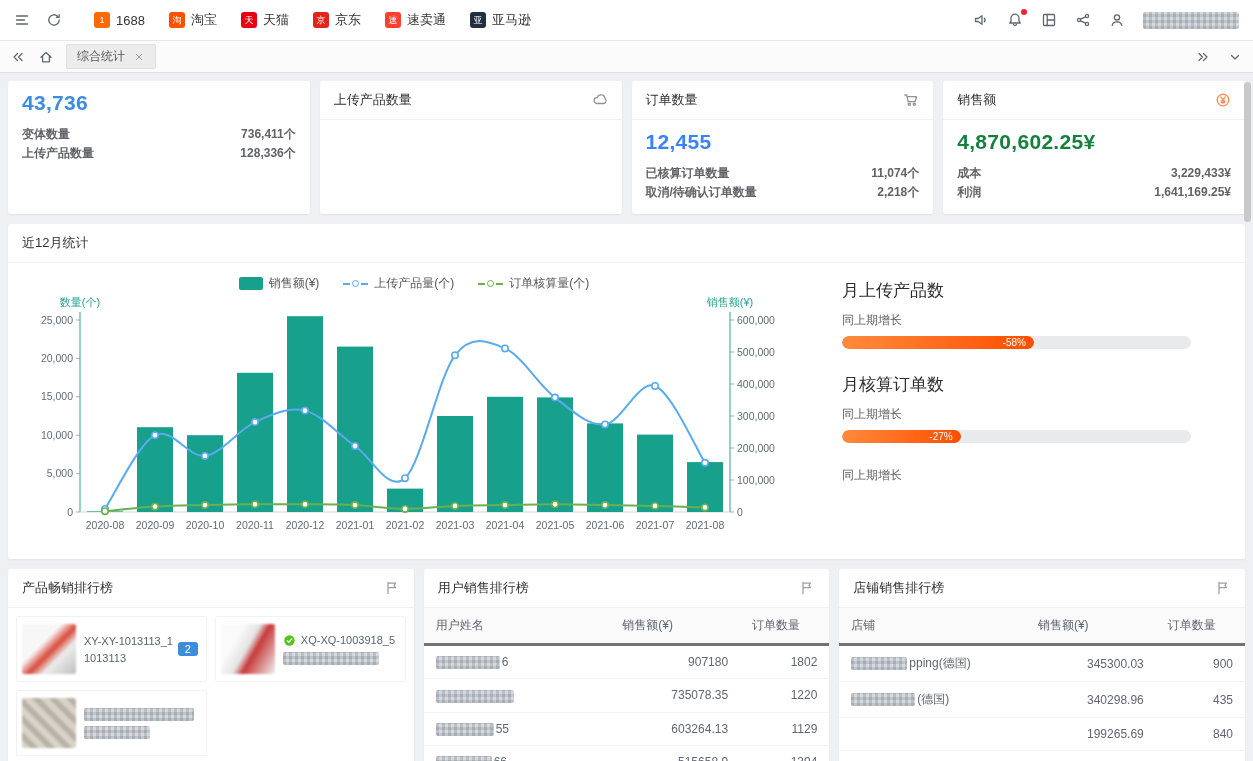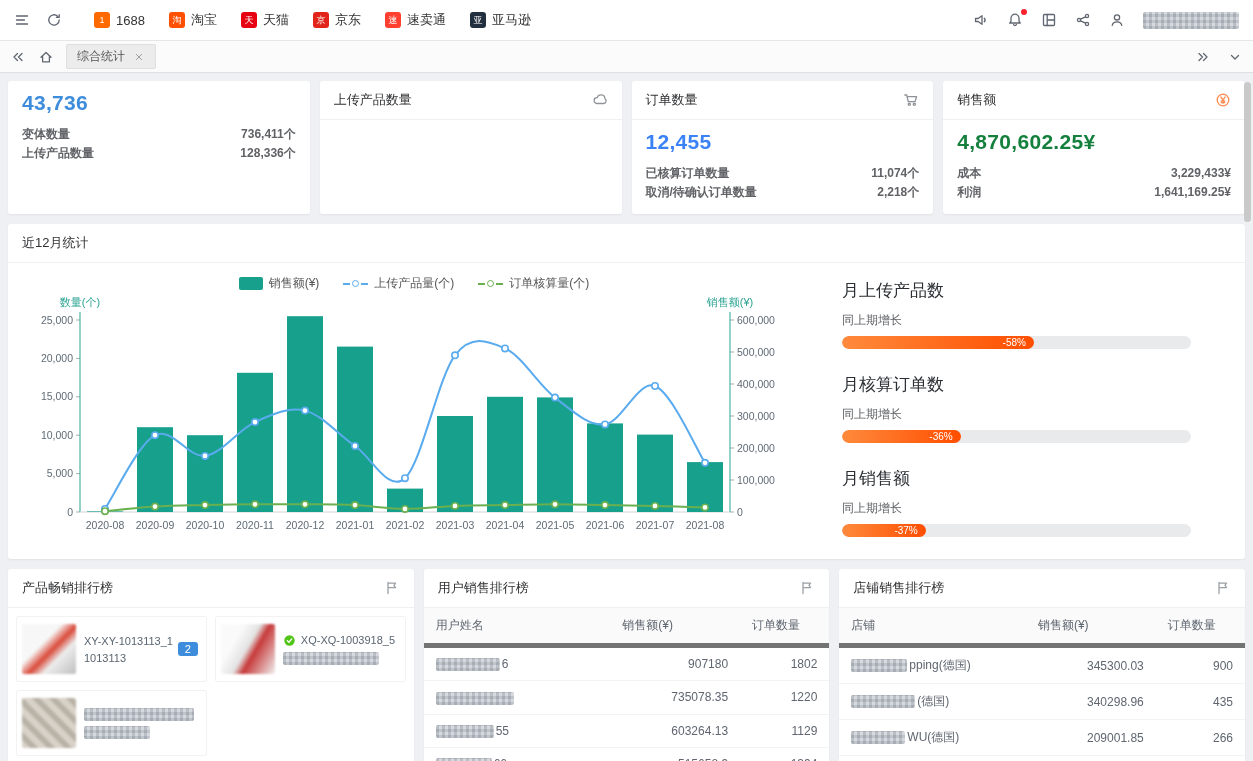--- a/index.html
+++ b/index.html
@@ -82,21 +82,21 @@
   .t3{background:linear-gradient(120deg,#fafafa 28%,#e3e3e3 48%,#c73a3a 60%,#f1f1f1);}
   .t4{background:repeating-linear-gradient(45deg,#d8d2c8 0 6px,#b9b2a6 6px 12px);}
   .p-info{display:flex;flex-direction:column;gap:5px;font-size:11px;color:#5a6570;min-width:0;}
   .p-line{display:flex;align-items:center;gap:5px;white-space:nowrap;}
   .p-badge{position:absolute;right:8px;top:50%;transform:translateY(-50%);background:#3e8ddd;
            color:#fff;font-size:11px;padding:1px 7px;border-radius:3px;}
   .chk{width:13px;height:13px;}
 
   .table{width:100%;border-collapse:collapse;font-size:12px;table-layout:fixed;}
   .table th{background:#fafafa;color:#5f6670;font-weight:normal;text-align:left;
-            padding:9px 12px;border-bottom:5px solid #737373;}
+            padding:9px 12px;border-bottom:3px solid #737373;}
   .table td{padding:9px 12px;border-bottom:1px solid #f1f3f5;color:#5f6670;
             overflow:hidden;white-space:nowrap;}
   .num{text-align:right;}
   .sfx{margin-left:2px;}
 
   .vscroll{position:absolute;right:2px;top:76px;bottom:4px;width:7px;}
   .vthumb{width:7px;height:140px;background:#c9c9c9;border-radius:4px;margin-top:6px;}
 </style>
 </head>
 <body>
@@ -412,32 +412,26 @@
                 <div class="g-fill" style="width:55%">
                   <span data-interactable="false">-58%</span>
                 </div>
               </div>
             </div>
             <div class="g-block" data-interactable="false">
               <div class="g-title" data-interactable="false">月核算订单数</div>
               <div class="g-label" data-interactable="false">同上期增长</div>
               <div class="g-track" data-interactable="false">
                 <div class="g-fill" style="width:34%">
-                  <span data-interactable="false">-36%</span>
+                  <span data-interactable="false">-27%</span>
                 </div>
               </div>
             </div>
             <div class="g-block" data-interactable="false">
-              <div class="g-title" data-interactable="false">月销售额</div>
               <div class="g-label" data-interactable="false">同上期增长</div>
-              <div class="g-track" data-interactable="false">
-                <div class="g-fill" style="width:24%">
-                  <span data-interactable="false">-37%</span>
-                </div>
-              </div>
             </div>
           </div>
       </div>
     </section>
 
     <div class="bottom-row" data-interactable="false">
 
       <section class="card panel" data-interactable="false">
         <div class="card-hd">
           <span data-interactable="false">产品畅销排行榜</span>
@@ -565,25 +559,20 @@
                 <td data-interactable="false"><span class="redact" style="width:56px"></span><span class="sfx">pping(德国)</span></td>
                 <td class="num" data-interactable="false">345300.03</td>
                 <td class="num" data-interactable="false">900</td>
               </tr>
               <tr data-interactable="true">
                 <td data-interactable="false"><span class="redact" style="width:64px"></span><span class="sfx">(德国)</span></td>
                 <td class="num" data-interactable="false">340298.96</td>
                 <td class="num" data-interactable="false">435</td>
               </tr>
               <tr data-interactable="true">
-                <td data-interactable="false"><span class="redact" style="width:54px"></span><span class="sfx">WU(德国)</span></td>
-                <td class="num" data-interactable="false">209001.85</td>
-                <td class="num" data-interactable="false">266</td>
-              </tr>
-              <tr data-interactable="true">
                 <td data-interactable="false"></td>
                 <td class="num" data-interactable="false">199265.69</td>
                 <td class="num" data-interactable="false">840</td>
               </tr>
             </tbody>
           </table>
       </section>
 
     </div>
   </main>

